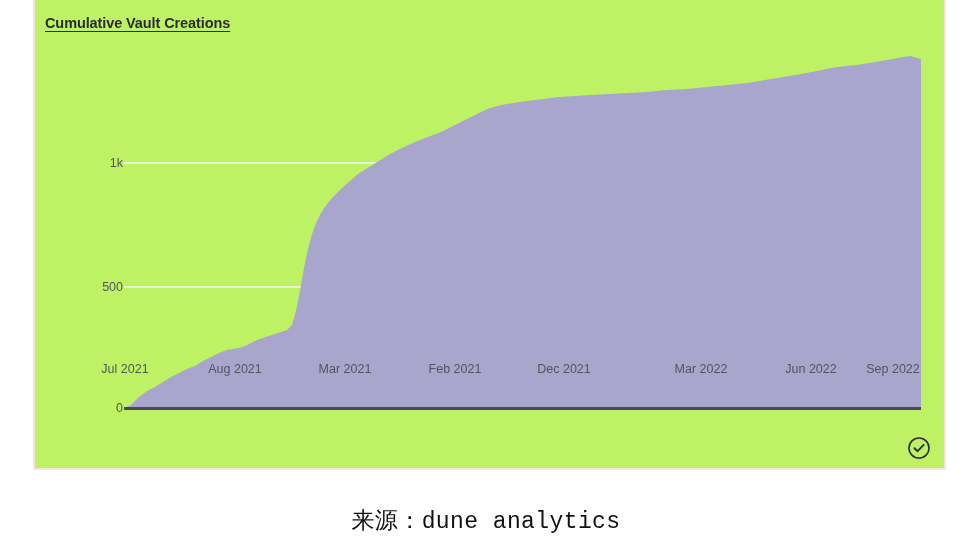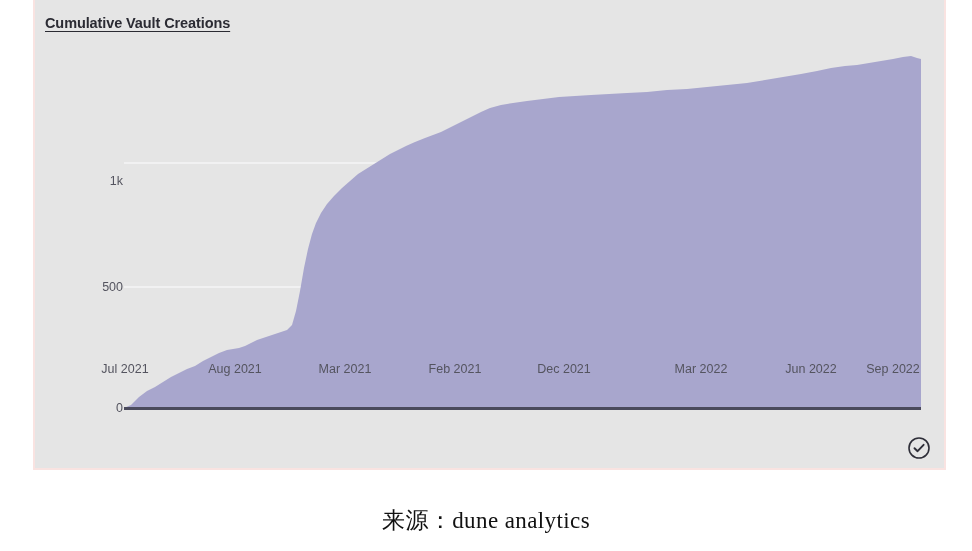--- a/index.html
+++ b/index.html
@@ -18,21 +18,21 @@
   
   #chart-card {
     position: absolute;
     left: 33px;
     top: 0px;
     width: 913px;
     height: 470px;
     box-sizing: border-box;
     border: 2px solid #f9e3e1;
     border-top: none;
-    background: #e5e5e5;
+    background: #bef264;
   }
 
   
   #card-header {
     position: absolute;
     left: 0;
     top: 0;
     right: 0;
     height: 46px;
     display: flex;
@@ -161,21 +161,21 @@
     height: 24px;
   }
 
   
   #source-caption {
     position: absolute;
     left: 0;
     top: 505px;
     width: 972px;
     text-align: center;
-    font-family: Liberation Serif, serif;
+    font-family: Liberation Mono, monospace;
     font-size: 23px;
     color: #111111;
     letter-spacing: 0.4px;
   }
 </style>
 </head>
 <body>
 
 <div id="chart-card">
 
@@ -276,21 +276,21 @@
                L 876,10
                L 882,12
                L 886,13
                L 886,362
                Z"></path>
 
       <line x1="89" y1="362.6" x2="886" y2="362.6" stroke="#4a4a5c" stroke-width="3"></line>
     </svg>
 
     <div id="y-axis-labels">
-      <span class="y-tick" style="top:135px;">1k</span>
+      <span class="y-tick" style="top:117px;">1k</span>
       <span class="y-tick" style="top:241px;">500</span>
       <span class="y-tick" style="top:362px;">0</span>
     </div>
 
     <div id="x-axis-labels">
       <span class="x-tick" style="left:90px;">Jul 2021</span>
       <span class="x-tick" style="left:200px;">Aug 2021</span>
       <span class="x-tick" style="left:310px;">Mar 2021</span>
       <span class="x-tick" style="left:420px;">Feb 2021</span>
       <span class="x-tick" style="left:529px;">Dec 2021</span>

